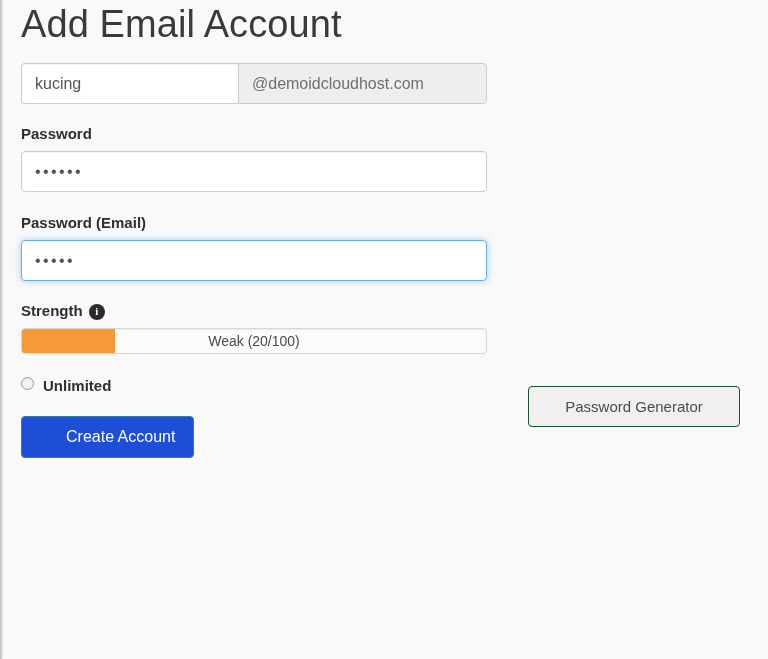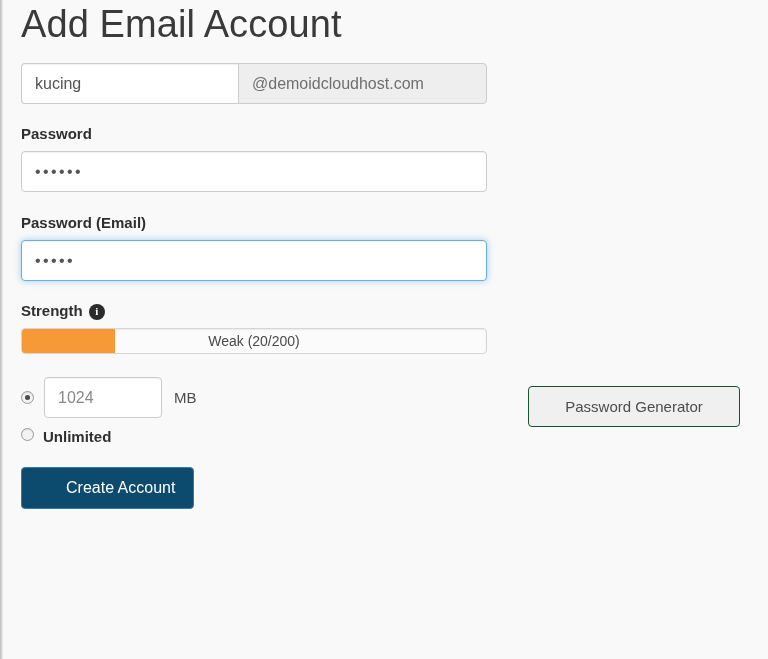--- a/index.html
+++ b/index.html
@@ -238,34 +238,29 @@
     <input class="form-control pw-input focused" type="text" style="margin-top: 9px;" value="•••••">
   </div>
 
   <div class="strength-head">
     <span class="field-label">Strength</span>
     <span class="info-icon">i</span>
   </div>
 
   <div class="progress">
     <div class="progress-bar-fill" style="width: 20%; background: rgb(248, 153, 56);"></div>
-    <div class="progress-text">Weak (20/200)</div>
+    <div class="progress-text">Weak (20/100)</div>
   </div>
 
   <button class="generator-btn">Password Generator</button>
 
   <div style="margin-top:23px;">
 
-    <div class="quota-row">
-      <span class="radio-dot checked"></span>
-      <input class="form-control quota-input" type="text" value="1024" style="">
-      <span class="mb-label">MB</span>
-    </div>
 
     <div class="unlimited-row">
       <span class="radio-dot"></span>
       <span class="unlimited-label">Unlimited</span>
     </div>
   </div>
 
-  <button class="create-btn" style="background: #0c4a6e; padding-left: 44px;">Create Account</button>
+  <button class="create-btn" style="background: #1d4ed8; padding-left: 44px;">Create Account</button>
 
 </div>
 
 </body></html>

